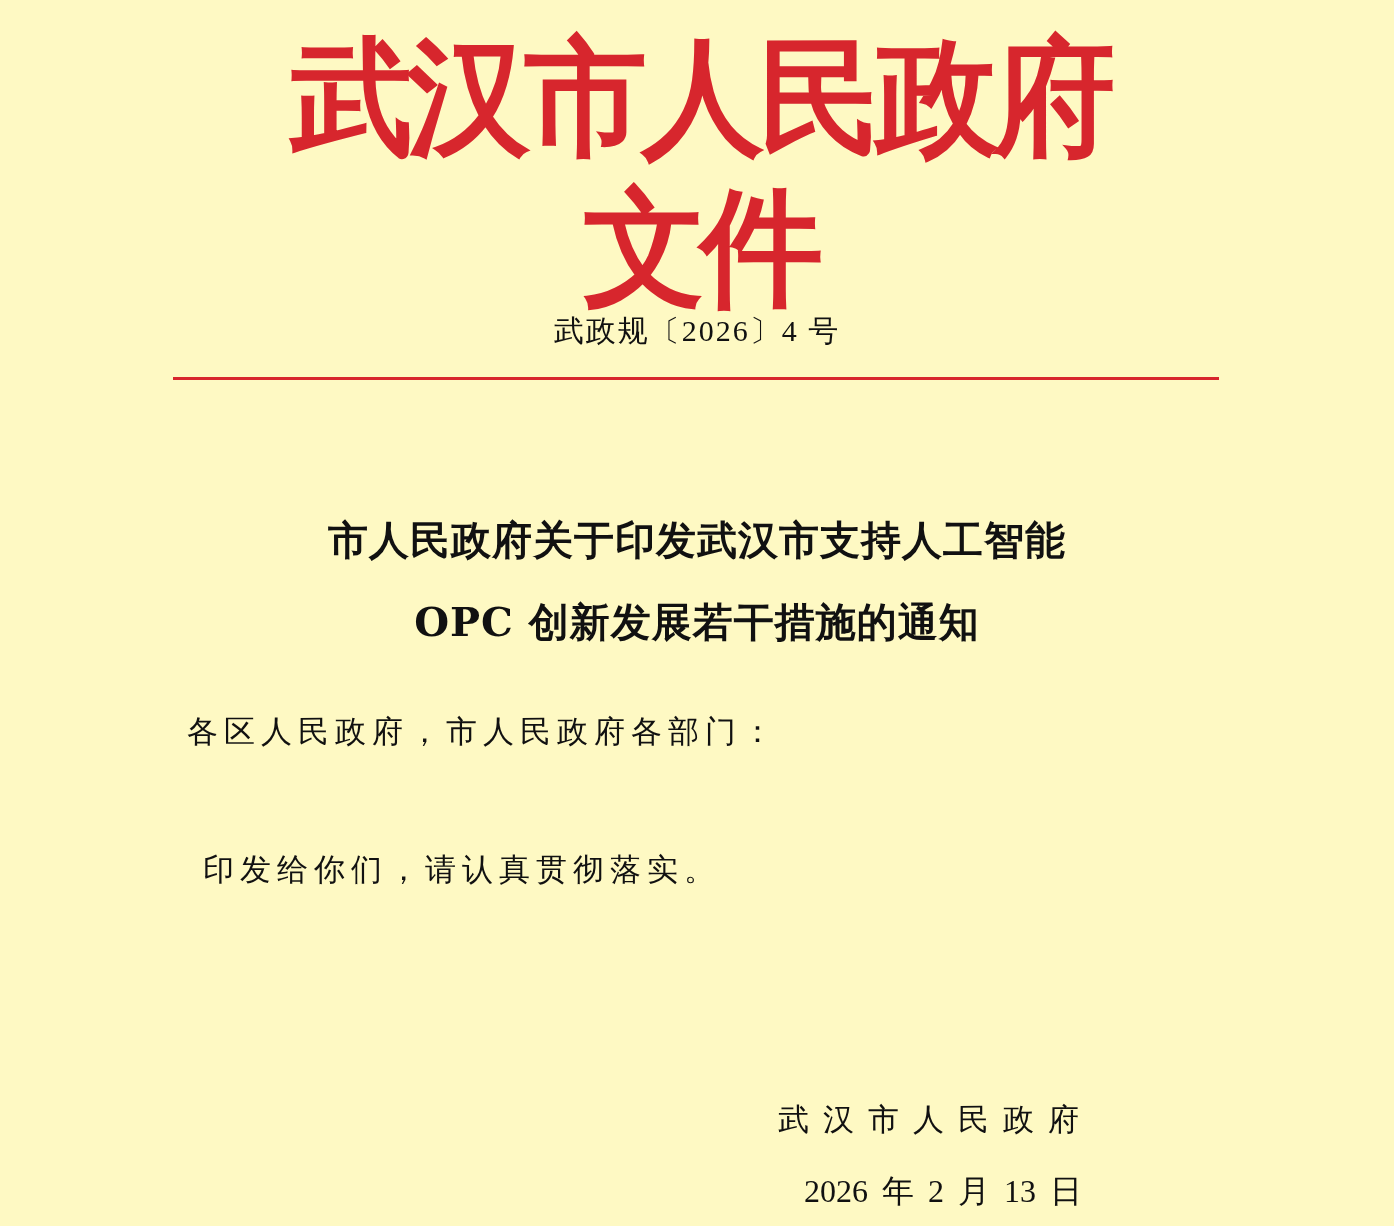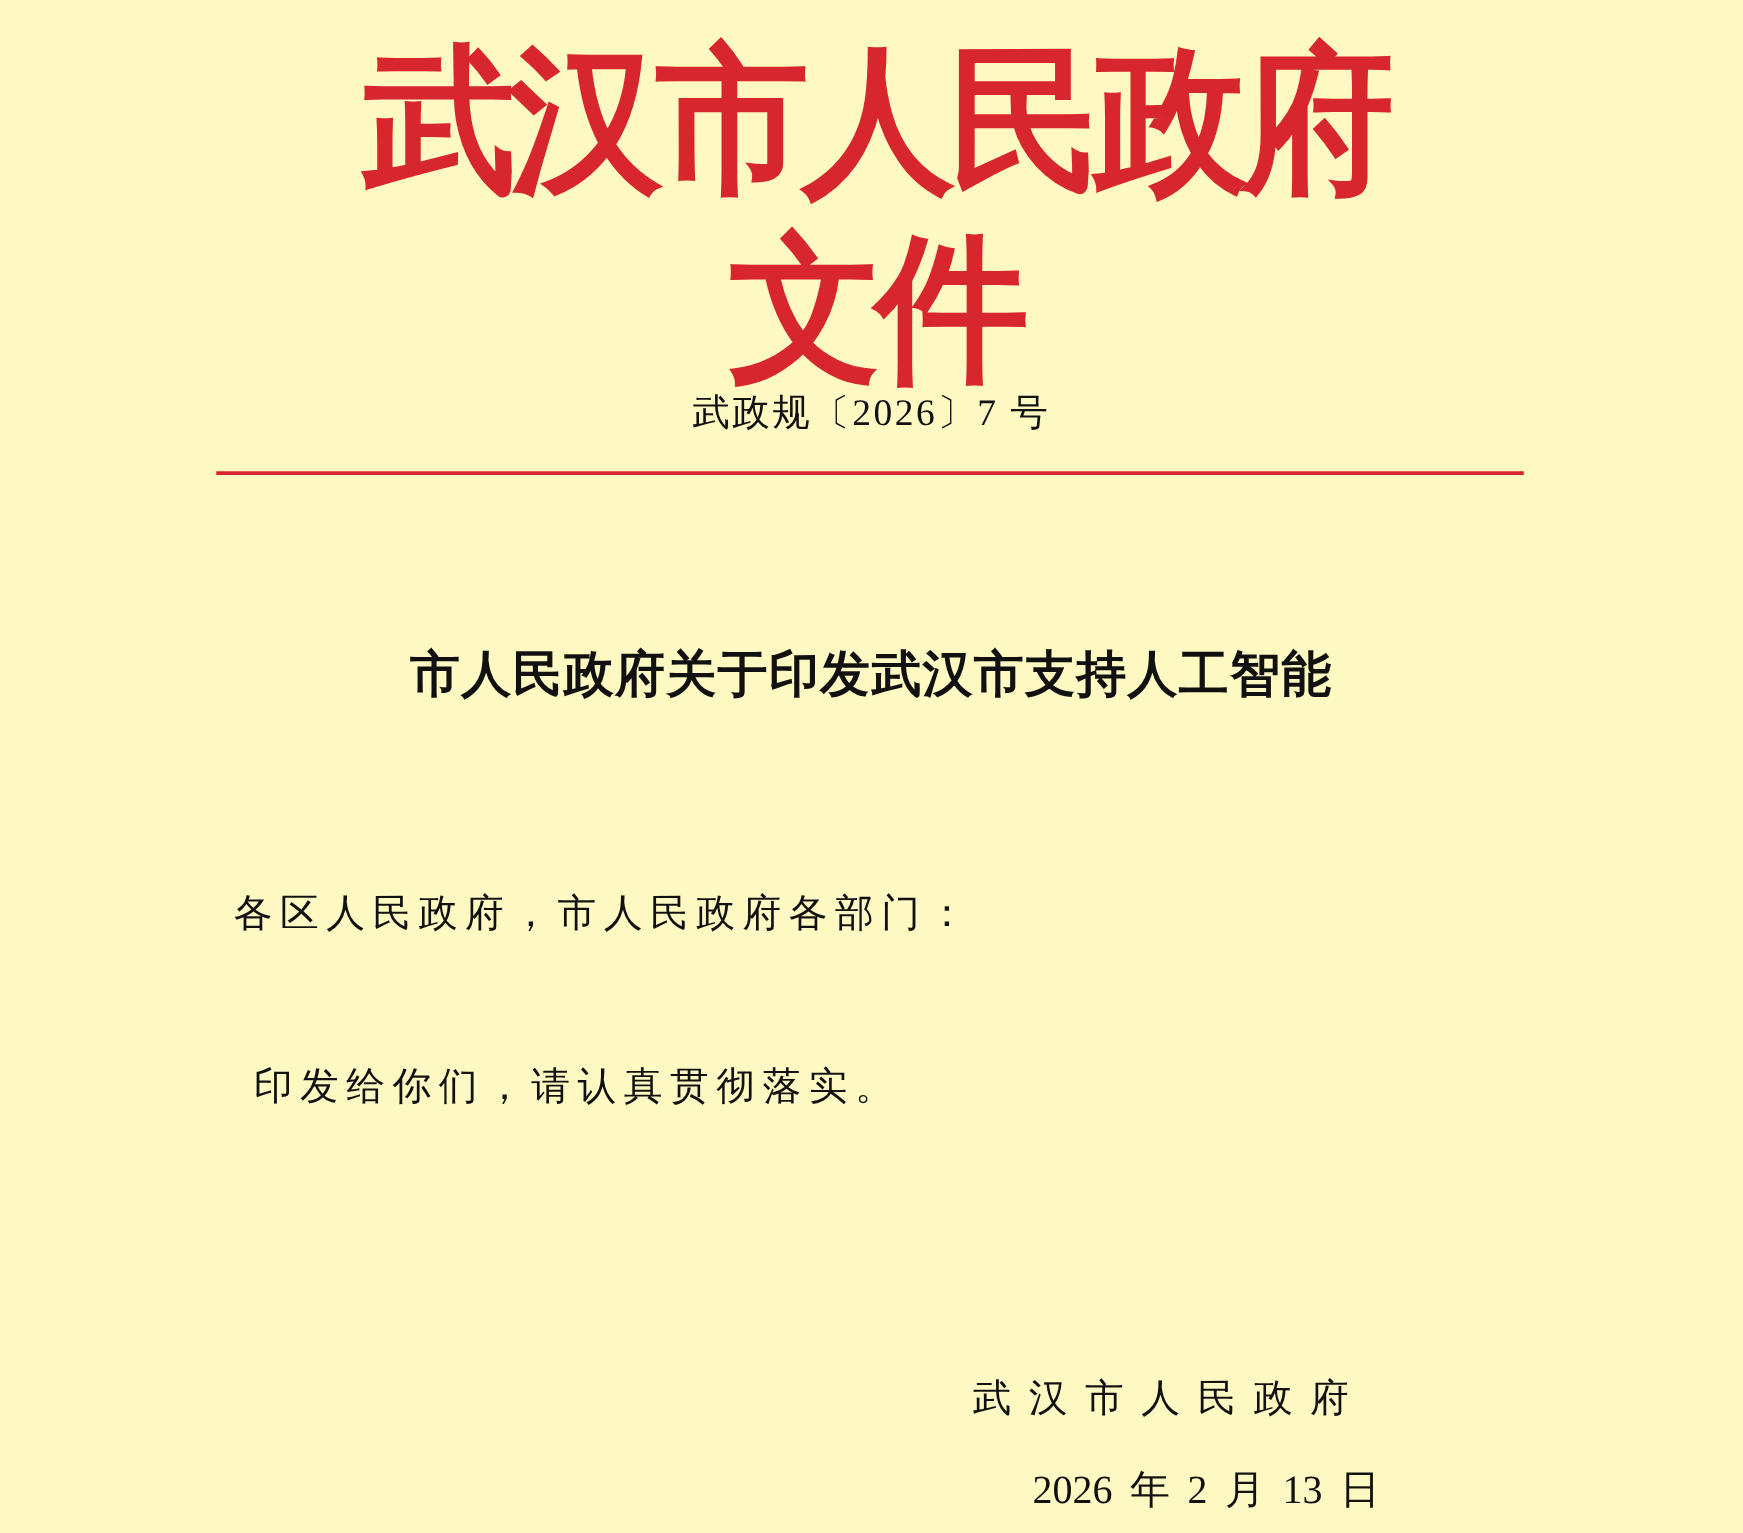--- a/index.html
+++ b/index.html
@@ -34,32 +34,33 @@
       margin-left: 15px;
     }
     .salutation { left: 172px; top: 708px; }
     .para1 { left: 248px; top: 776px; letter-spacing: 3.5px; }
     .para2 { left: 188px; top: 846px; }
     .signature {
       position: absolute; left: 778px; top: 1096px; font-family: "DejaVu Serif", "Liberation Serif", serif;
       font-size: 31px; color: #111; line-height: 46px; letter-spacing: 14px; white-space: nowrap;
     }
     .date {
-      position: absolute; left: 826px; top: 1168px; font-family: "Liberation Serif", "DejaVu Serif", serif;
+      position: absolute; left: 804px; top: 1168px; font-family: "Liberation Serif", "DejaVu Serif", serif;
       font-size: 32px; color: #111; line-height: 46px; white-space: nowrap; word-spacing: 6px;
     }
   </style>
 </head>
 <body>
 
 <div class="page">
   <div class="masthead">武汉市人民政府文件</div>
-  <div class="doc-number">武政规〔2026〕7 号</div>
+  <div class="doc-number">武政规〔2026〕4 号</div>
   <div class="red-rule"></div>
 
   <div class="title l1">市人民政府关于印发武汉市支持人工智能</div>
+  <div class="title l2">OPC 创新发展若干措施的通知</div>
 
   <div class="body-text salutation">各区人民政府，市人民政府各部门：</div>
   <div class="body-text para2">印发给你们，请认真贯彻落实。</div>
 
   <div class="signature">武汉市人民政府</div>
   <div class="date">2026 年 2 月 13 日</div>
 </div>
 
 </body></html>

